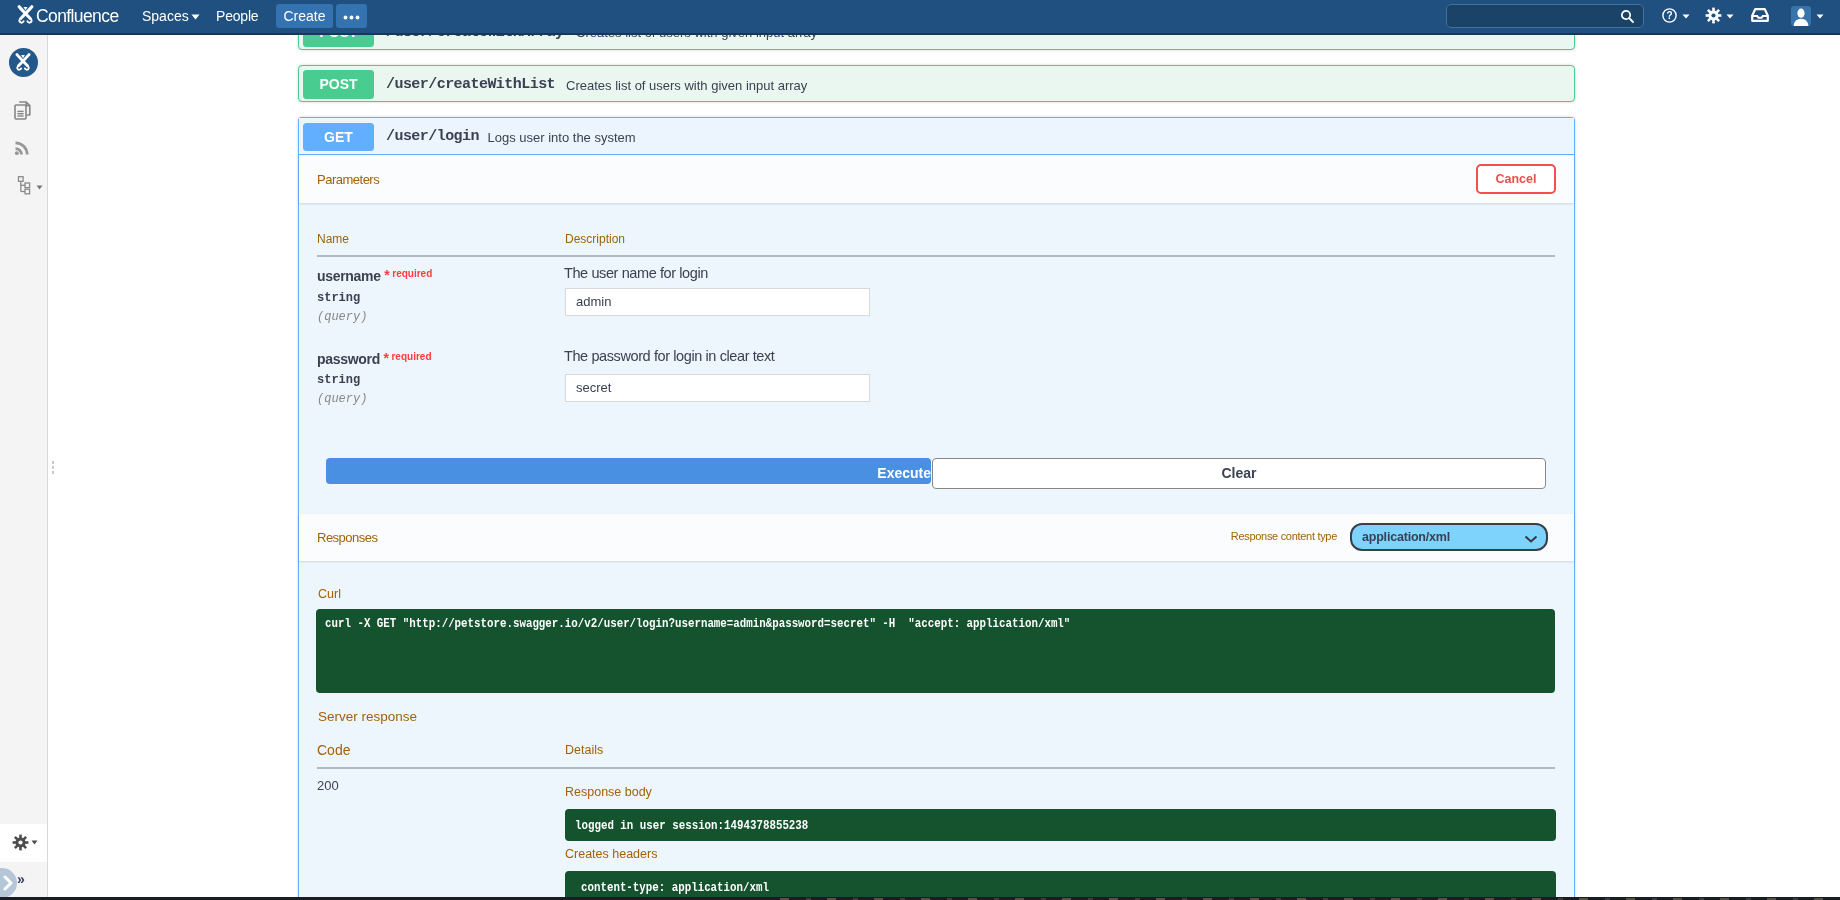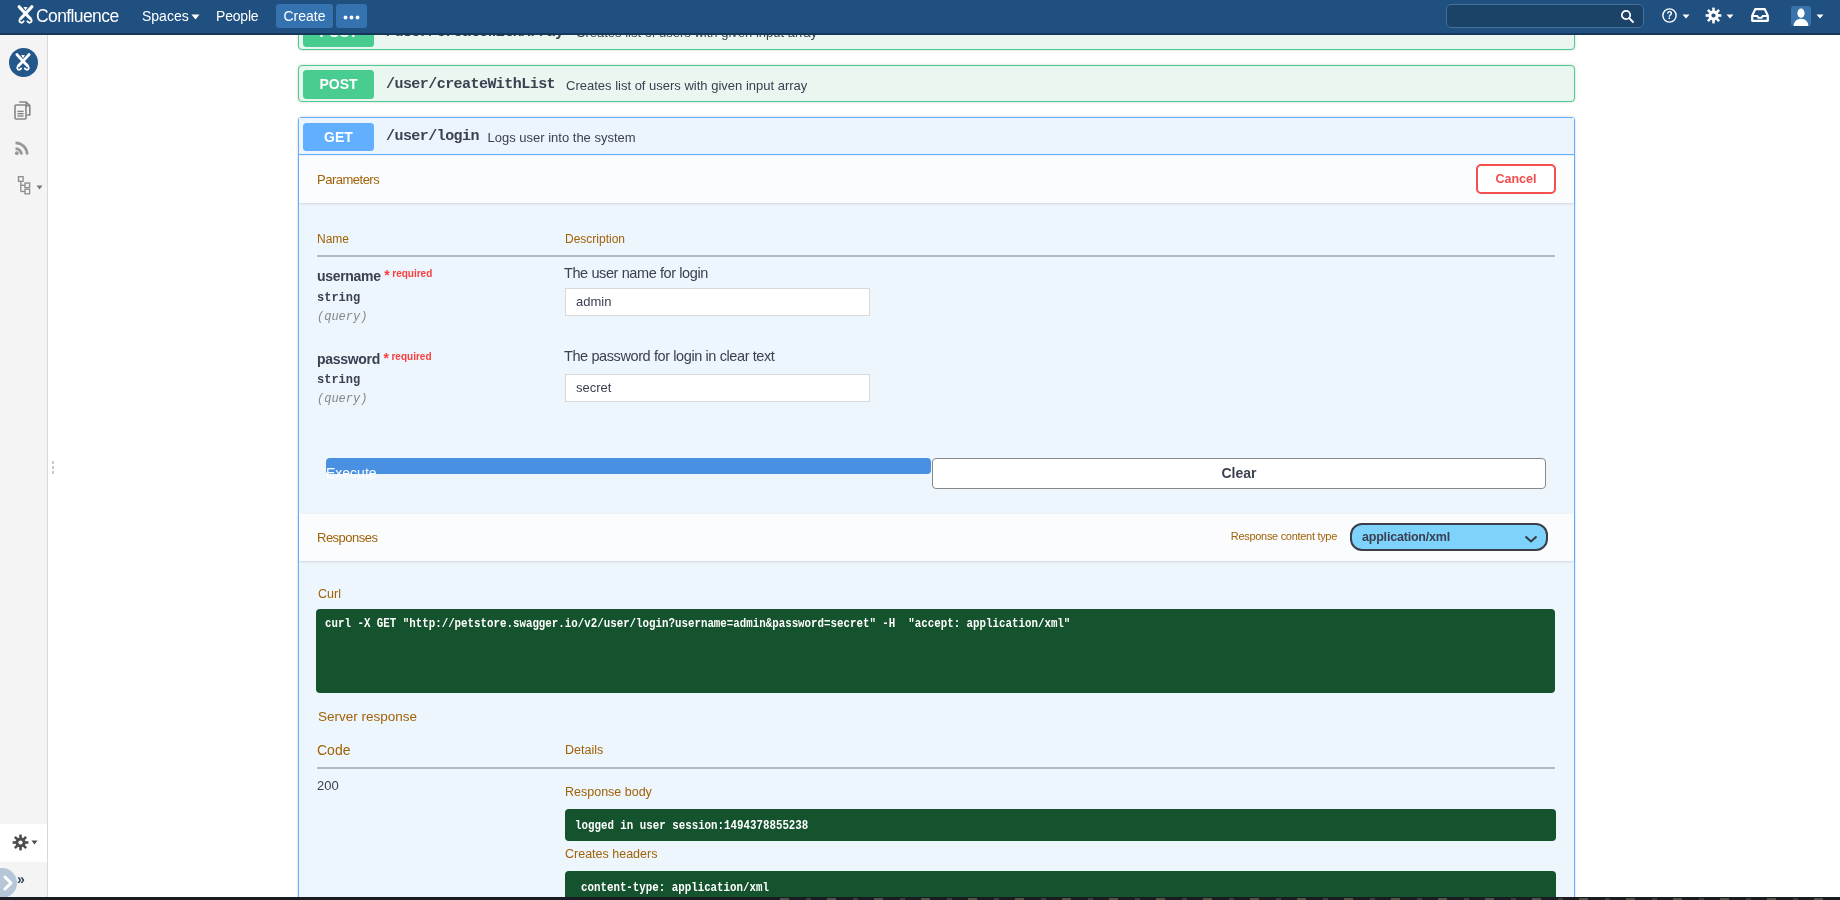--- a/index.html
+++ b/index.html
@@ -63,21 +63,21 @@
       <div class="mono abs" style="left:18px;top:107px;font-size:12px;font-style:italic;color:#888">(query)</div>
       <div class="abs" style="left:265px;top:62px;font-size:14.5px;letter-spacing:-0.4px">The user name for login</div>
       <div class="inp" style="left:266px;top:85px">admin</div>
 
       <div class="abs" style="left:18px;top:147px;font-size:14px;letter-spacing:-0.3px;font-weight:bold;color:#3b4151">password<span style="color:#f93e3e;vertical-align:1px"> *</span><span style="color:#f93e3e;font-size:10px;letter-spacing:0;font-weight:bold;vertical-align:4px"> required</span></div>
       <div class="mono abs" style="left:18px;top:170px;font-size:12px;font-weight:bold">string</div>
       <div class="mono abs" style="left:18px;top:189px;font-size:12px;font-style:italic;color:#888">(query)</div>
       <div class="abs" style="left:265px;top:145px;font-size:14.5px;letter-spacing:-0.4px">The password for login in clear text</div>
       <div class="inp" style="left:266px;top:171px">secret</div>
 
-      <div class="abs" style="left:27px;top:255px;width:605px;height:16px;background:#4990e2;border-radius:4px;color:#fff;font-weight:normal;font-size:14px;text-align:left;line-height:31px">Execute</div>
+      <div class="abs" style="left:27px;top:255px;width:605px;height:26px;background:#4990e2;border-radius:4px;color:#fff;font-weight:bold;font-size:14px;text-align:right;line-height:31px">Execute</div>
       <div class="abs" style="left:633px;top:255px;width:614px;height:31px;background:#fff;border:1px solid #888;border-radius:4px;color:#3b4151;font-weight:bold;font-size:14px;text-align:center;line-height:29px">Clear</div>
     </div>
 
     <div class="abs" style="left:0;top:396px;width:1275px;height:47px;background:#fafcfe;box-shadow:0 1px 2px rgba(0,0,0,0.12)">
       <div class="seclabel" style="left:18px;top:16px;font-size:13px;letter-spacing:-0.5px">Responses</div>
       <div class="seclabel" style="right:237px;top:16px;font-size:11px;letter-spacing:-0.3px;white-space:nowrap">Response content type</div>
       <div class="abs" style="left:1051px;top:9px;width:198px;height:28px;border:2px solid #3b3e46;border-radius:12px;background:#7dd3fc">
         <div class="abs" style="left:10px;top:4.5px;font-size:12.5px;letter-spacing:-0.2px;font-weight:bold;color:#3b4151">application/xml</div>
         <svg class="abs" style="right:8px;top:9.5px" width="14" height="8" viewBox="0 0 14 8">
             <path d="M1.5 1.5 L7 6.5 L12.5 1.5" fill="none" stroke="#33363e" stroke-width="1.9"></path>

